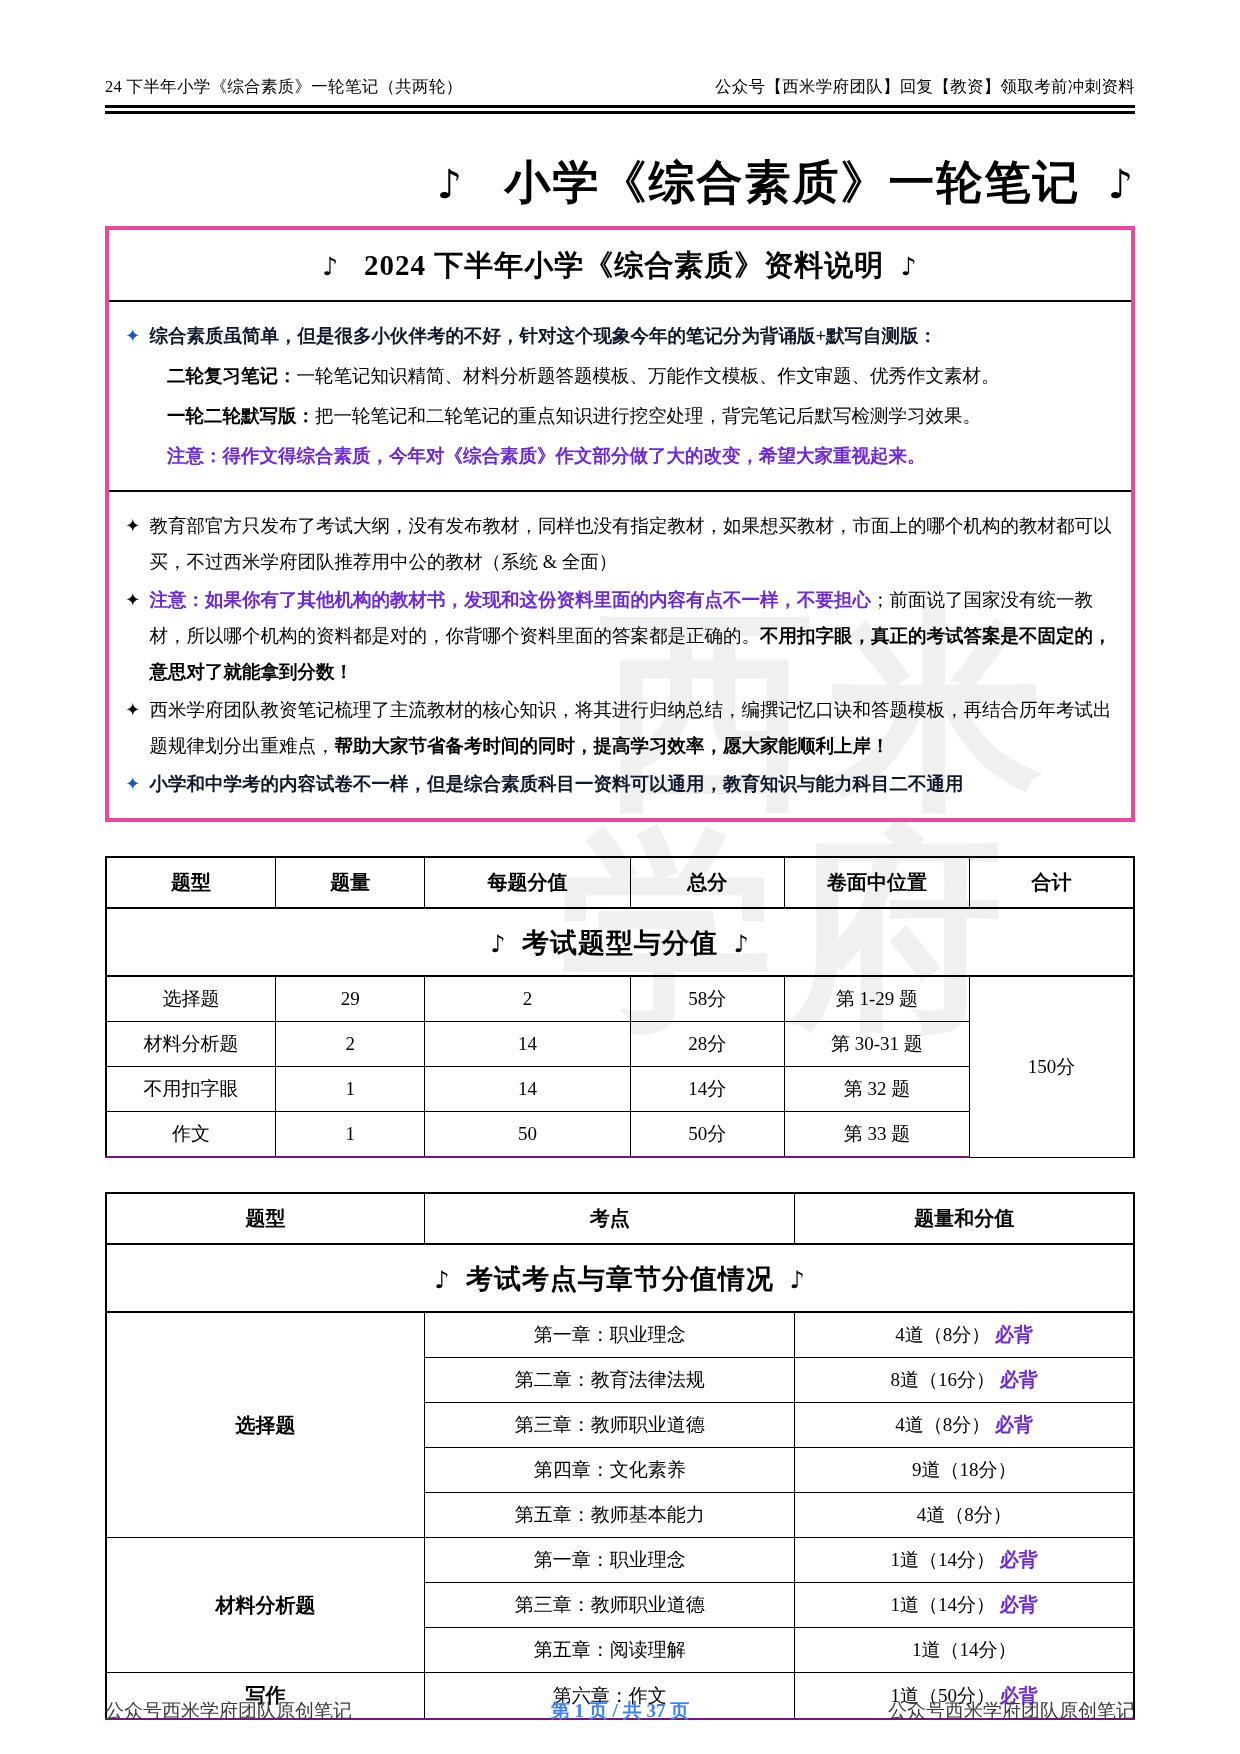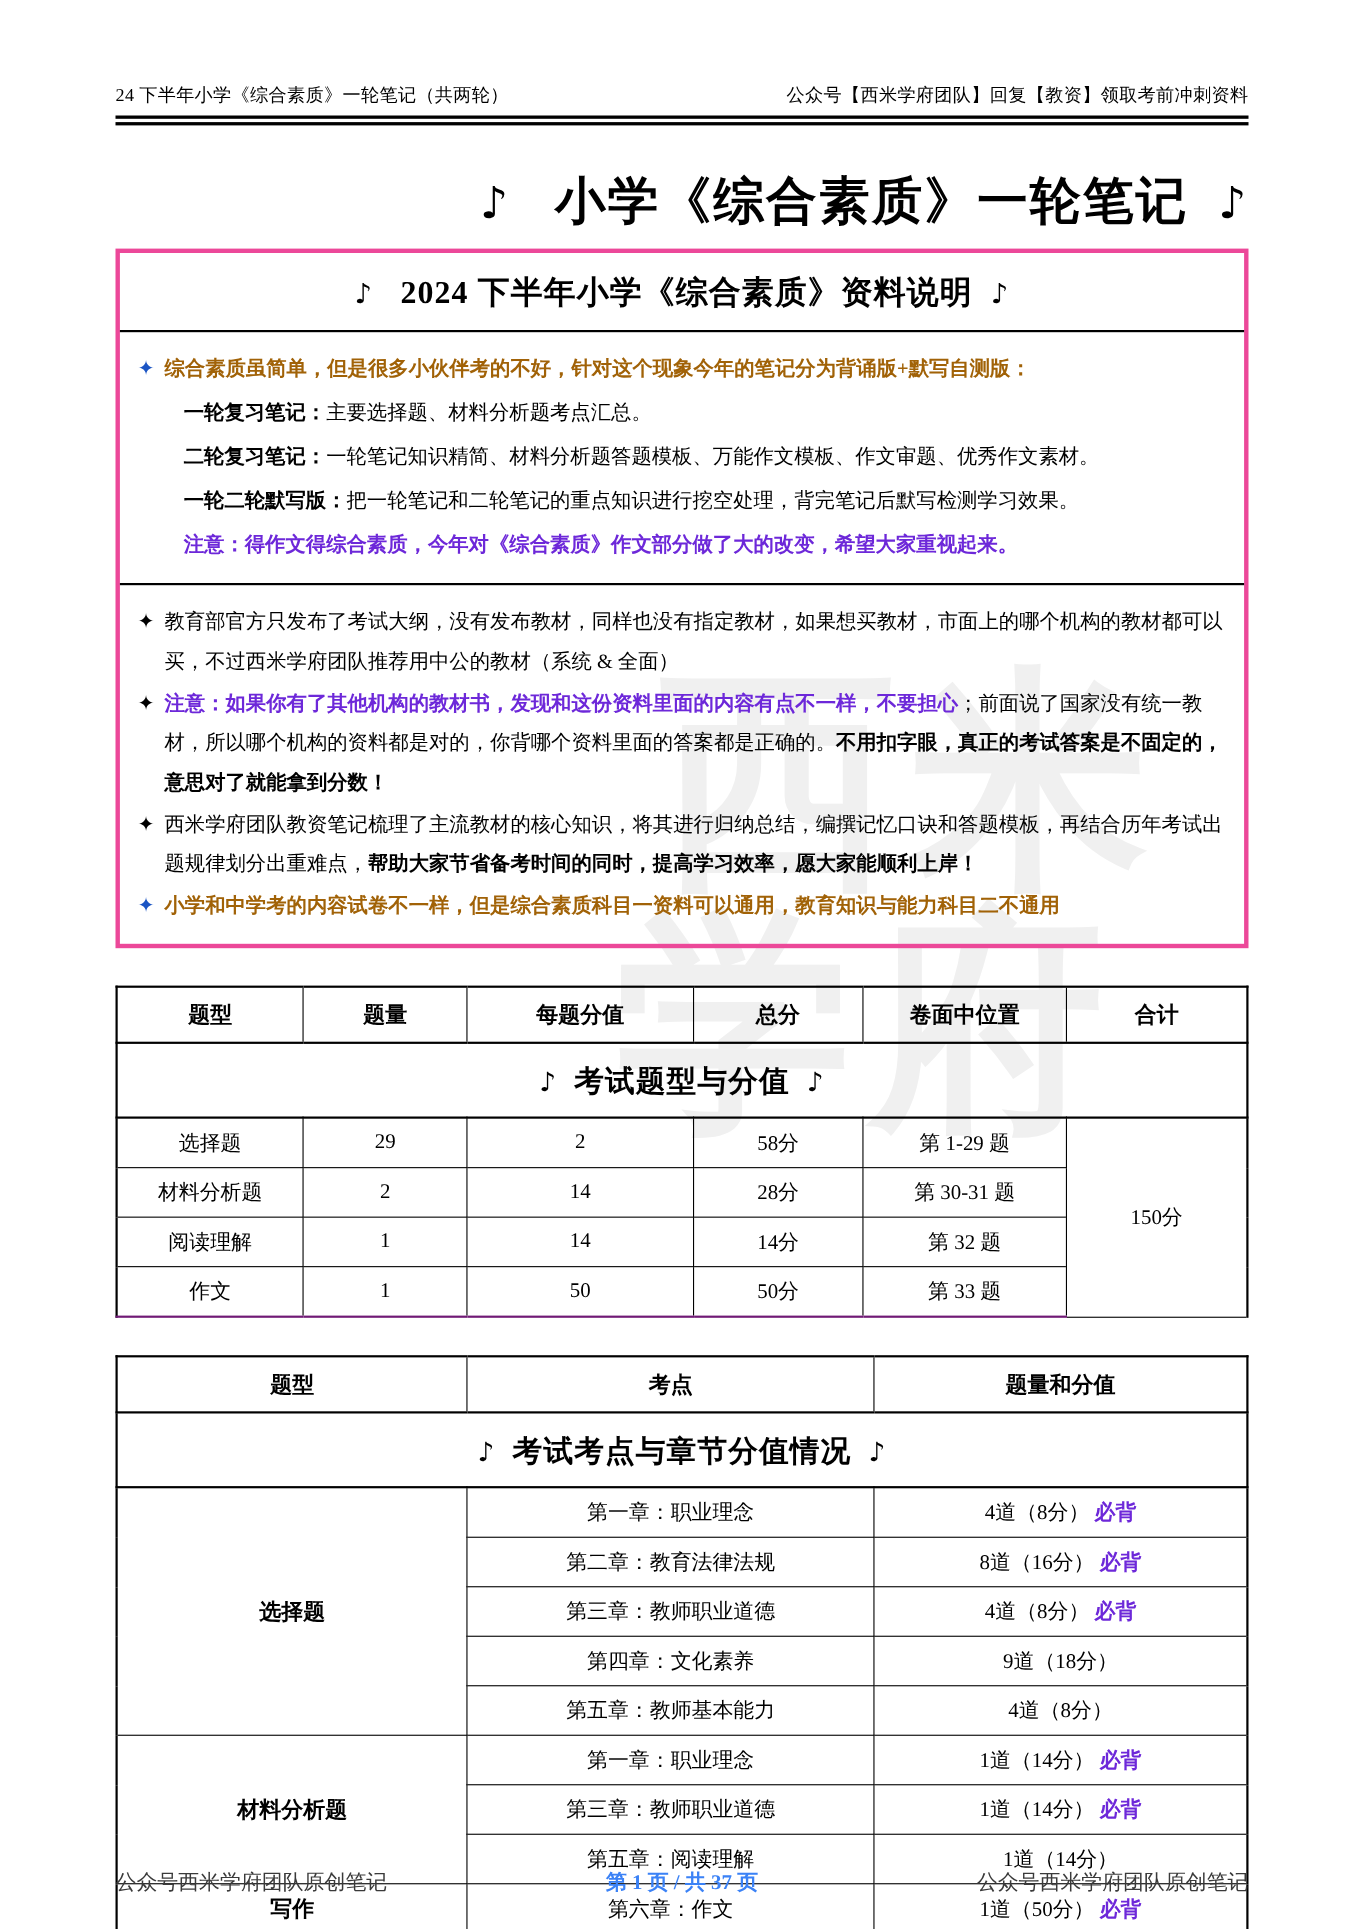--- a/index.html
+++ b/index.html
@@ -113,21 +113,21 @@
   .bl-text { flex: 1 1 auto; }
 
   .sub-line {
     font-size: 18.5px;
     line-height: 40px;
     padding-left: 42px;
   }
   .sub-line .lbl { font-weight: bold; }
 
   .blue { color: #1b55c4; }
-  .blue-b { color: #a16207; font-weight: bold; }
+  .blue-b { color: #0f172a; font-weight: bold; }
   .red-b { color: #6d28d9; font-weight: bold; }
   .bold { font-weight: bold; }
 
   
   table.tbl {
     width: 100%;
     border-collapse: collapse;
     margin-top: 34px;
     table-layout: fixed;
   }
@@ -209,23 +209,20 @@
         <span class="note">♪</span>
       </div>
 
       <div class="info-sec">
         <div class="bullet-line">
           <span class="dia blue">✦</span>
           <span class="bl-text blue-b">综合素质虽简单，但是很多小伙伴考的不好，针对这个现象今年的笔记分为背诵版+默写自测版：</span>
         </div>
 
         <div class="sub-line">
-          <span class="lbl">一轮复习笔记：</span><span>主要选择题、材料分析题考点汇总。</span>
-        </div>
-        <div class="sub-line">
           <span class="lbl">二轮复习笔记：</span><span>一轮笔记知识精简、材料分析题答题模板、万能作文模板、作文审题、优秀作文素材。</span>
         </div>
         <div class="sub-line">
           <span class="lbl">一轮二轮默写版：</span><span>把一轮笔记和二轮笔记的重点知识进行挖空处理，背完笔记后默写检测学习效果。</span>
         </div>
 
         <div class="sub-line red-b">注意：得作文得综合素质，今年对《综合素质》作文部分做了大的改变，希望大家重视起来。</div>
       </div>
 
       <div class="info-sec">
@@ -290,21 +287,21 @@
           <td class="outer-r" rowspan="4">150分</td>
         </tr>
         <tr>
           <td class="outer-l">材料分析题</td>
           <td>2</td>
           <td>14</td>
           <td>28分</td>
           <td>第 30-31 题</td>
         </tr>
         <tr>
-          <td class="outer-l">阅读理解</td>
+          <td class="outer-l">不用扣字眼</td>
           <td>1</td>
           <td>14</td>
           <td>14分</td>
           <td>第 32 题</td>
         </tr>
         <tr>
           <td class="outer-l outer-b">作文</td>
           <td class="outer-b">1</td>
           <td class="outer-b">50</td>
           <td class="outer-b">50分</td>

